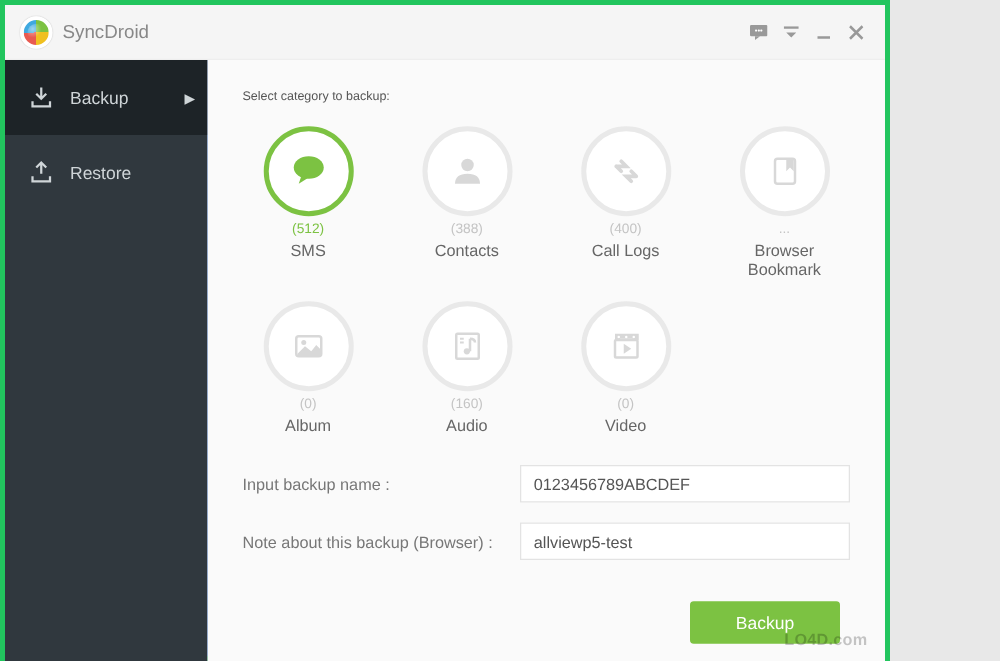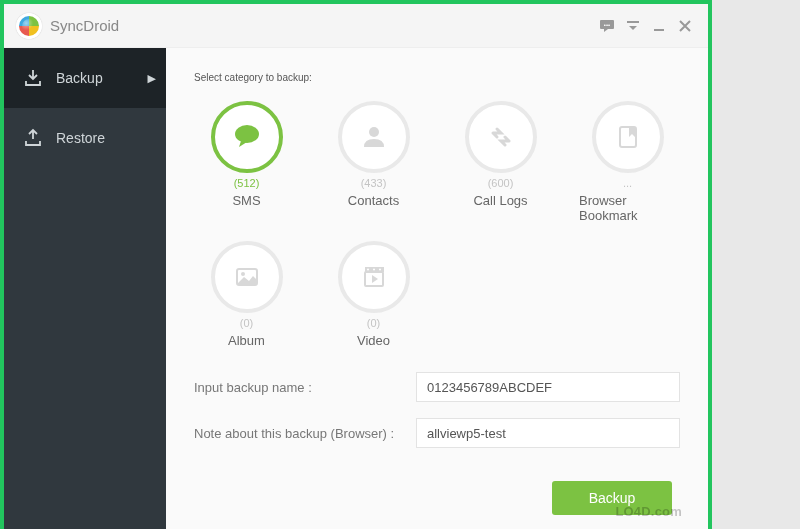--- a/index.html
+++ b/index.html
@@ -21,26 +21,26 @@
 .heading { color: #555; font-size: 10px; margin-bottom: 18px; }
 .grid { display: grid; grid-template-columns: repeat(4, 1fr); column-gap: 30px; row-gap: 18px; margin-bottom: 24px; padding: 0 4px; }
 .cat { display: flex; flex-direction: column; align-items: center; cursor: pointer; }
 .circle { width: 72px; height: 72px; border-radius: 50%; background: #fff; border: 4px solid #e9e9e9; display: flex; align-items: center; justify-content: center; position: relative; }
 .circle.selected { border-color: #7cc242; }
 .circle.selected .ic-fill { fill: #7cc242; }
 .count { font-size: 11px; color: #c9c9c9; margin-top: 4px; }
 .circle.selected + .count, .cat.selected .count { }
 .cat .count { color: #c4c4c4; }
 .cat.selected .count { color: #7cc242; }
-.cat-label { font-size: 13px; color: #666; margin-top: 4px; }
+.cat-label { font-size: 13px; color: #666; margin-top: 4px; text-align: center; }
 .form-row { display: flex; align-items: center; margin-bottom: 16px; font-size: 13px; color: #777; }
 .form-label { width: 222px; text-align: left; padding-right: 12px; }
 .form-input { flex: 1; max-width: 300px; height: 30px; border: 1px solid #e3e3e3; background: #fff; padding: 0 10px; font-size: 13px; color: #555; outline: none; }
 .backup-btn { position: absolute; right: 36px; bottom: 18px; width: 120px; height: 34px; background: #7cc242; color: #fff; border: none; border-radius: 3px; font-size: 14px; cursor: pointer; }
-.watermark { position: absolute; right: 26px; bottom: 6px; color: rgba(0,0,0,0.22); font-size: 13px; font-weight: 600; letter-spacing: .2px; z-index: 9; }
+.watermark { position: absolute; right: 14px; bottom: 6px; color: rgba(0,0,0,0.22); font-size: 13px; font-weight: 600; letter-spacing: .2px; z-index: 9; }
 svg { display: block; }
 </style>
 </head>
 <body>
 
 <div class="window">
 
   <div class="titlebar">
     <div class="logo"></div>
     <div class="app-title">SyncDroid</div>
@@ -110,32 +110,32 @@
           <div class="cat-label">SMS</div>
         </div>
 
         <div class="cat">
           <div class="circle">
             <svg width="36" height="36" viewBox="0 0 36 36">
                 <circle cx="18" cy="13" r="5" fill="#d8d8d8"></circle>
                 <path d="M8 28 Q8 20 18 20 Q28 20 28 28 Z" fill="#d8d8d8"></path>
               </svg>
           </div>
-          <div class="count">(433)</div>
+          <div class="count">(388)</div>
           <div class="cat-label">Contacts</div>
         </div>
 
         <div class="cat">
           <div class="circle">
             <svg width="36" height="36" viewBox="0 0 36 36">
                 <path d="M10 14 L18 14 L14 10 M14 18 L10 14" stroke="#d8d8d8" stroke-width="3" fill="none" stroke-linecap="round"></path>
                 <path d="M26 22 L18 22 L22 26 M22 18 L26 22" stroke="#d8d8d8" stroke-width="3" fill="none" stroke-linecap="round"></path>
               </svg>
           </div>
-          <div class="count">(600)</div>
+          <div class="count">(400)</div>
           <div class="cat-label">Call Logs</div>
         </div>
 
         <div class="cat">
           <div class="circle">
             <svg width="36" height="36" viewBox="0 0 36 36">
                 <rect x="10" y="8" width="16" height="20" rx="2" fill="none" stroke="#d8d8d8" stroke-width="2"></rect>
                 <path d="M19 8 L19 18 L22 15 L25 18 L25 8 Z" fill="#d8d8d8"></path>
               </svg>
           </div>
@@ -149,20 +149,34 @@
                 <rect x="8" y="10" width="20" height="16" rx="2" fill="none" stroke="#d8d8d8" stroke-width="2"></rect>
                 <circle cx="14" cy="15" r="2" fill="#d8d8d8"></circle>
                 <path d="M9 24 L15 18 L20 22 L24 17 L27 20 L27 25 L9 25 Z" fill="#d8d8d8"></path>
               </svg>
           </div>
           <div class="count">(0)</div>
           <div class="cat-label">Album</div>
         </div>
 
 
+        <div class="cat">
+          <div class="circle">
+            <svg width="36" height="36" viewBox="0 0 36 36">
+                <rect x="9" y="8" width="18" height="20" rx="1" fill="none" stroke="#d8d8d8" stroke-width="2"></rect>
+                <path d="M20 12 L20 22" stroke="#d8d8d8" stroke-width="2"></path>
+                <circle cx="17.5" cy="22" r="2.5" fill="#d8d8d8"></circle>
+                <path d="M20 12 Q24 12 24 15" stroke="#d8d8d8" stroke-width="2" fill="none"></path>
+                <line x1="12" y1="12" x2="15" y2="12" stroke="#d8d8d8" stroke-width="1.5"></line>
+                <line x1="12" y1="15" x2="15" y2="15" stroke="#d8d8d8" stroke-width="1.5"></line>
+              </svg>
+          </div>
+          <div class="count">(160)</div>
+          <div class="cat-label">Audio</div>
+        </div>
 
         <div class="cat">
           <div class="circle">
             <svg width="36" height="36" viewBox="0 0 36 36">
                 <path d="M9 9 L27 9 L27 12 L24 12 L24 9 M12 9 L12 12 L9 12" stroke="#d8d8d8" stroke-width="2" fill="none"></path>
                 <rect x="9" y="9" width="18" height="3" fill="#d8d8d8"></rect>
                 <circle cx="12" cy="10.5" r="1" fill="#fff"></circle>
                 <circle cx="18" cy="10.5" r="1" fill="#fff"></circle>
                 <circle cx="24" cy="10.5" r="1" fill="#fff"></circle>
                 <rect x="9" y="13" width="18" height="14" rx="1" fill="none" stroke="#d8d8d8" stroke-width="2"></rect>

